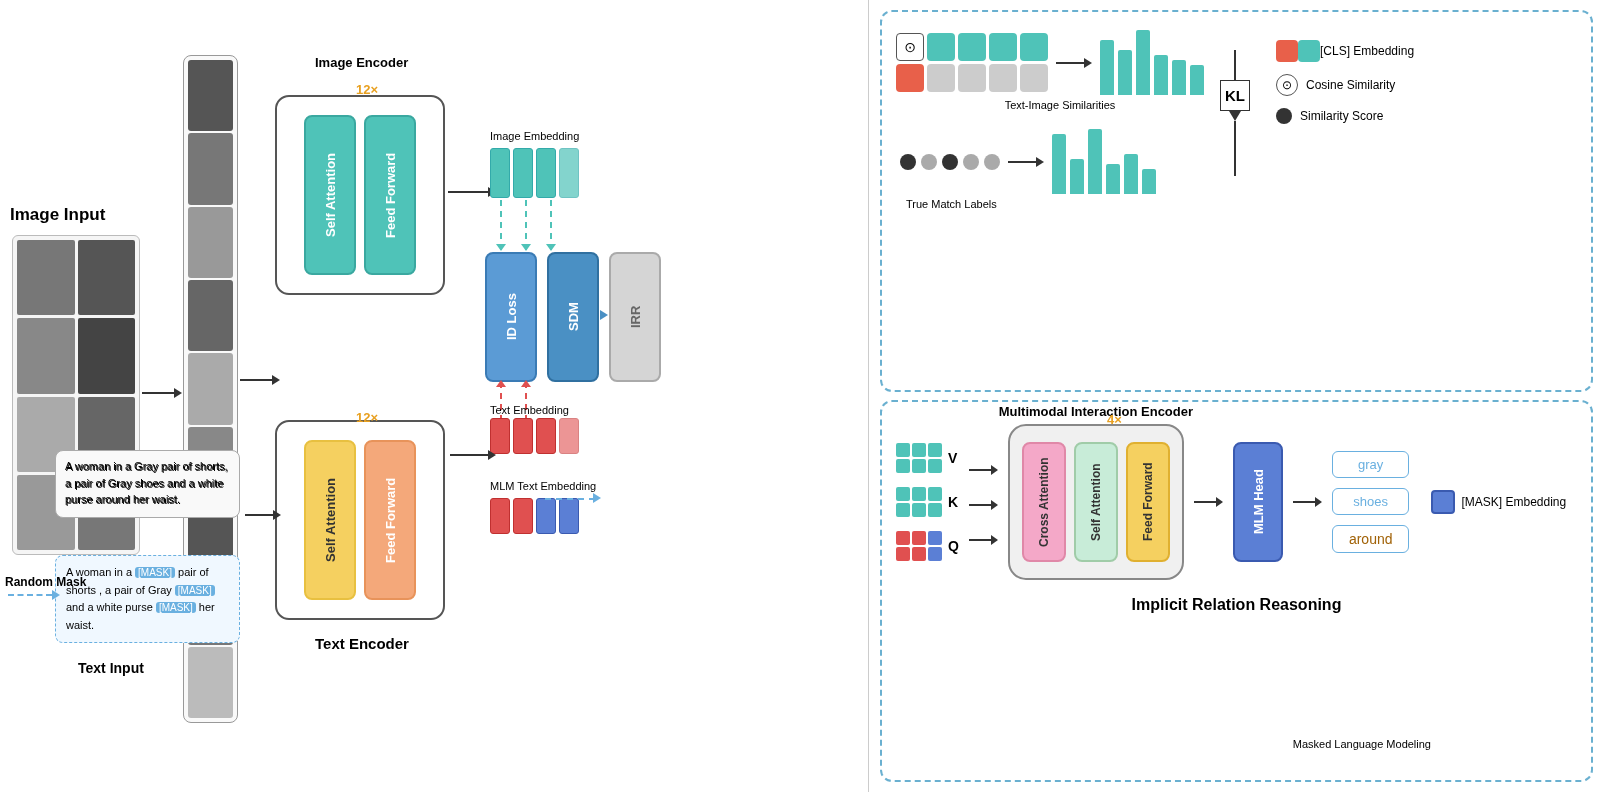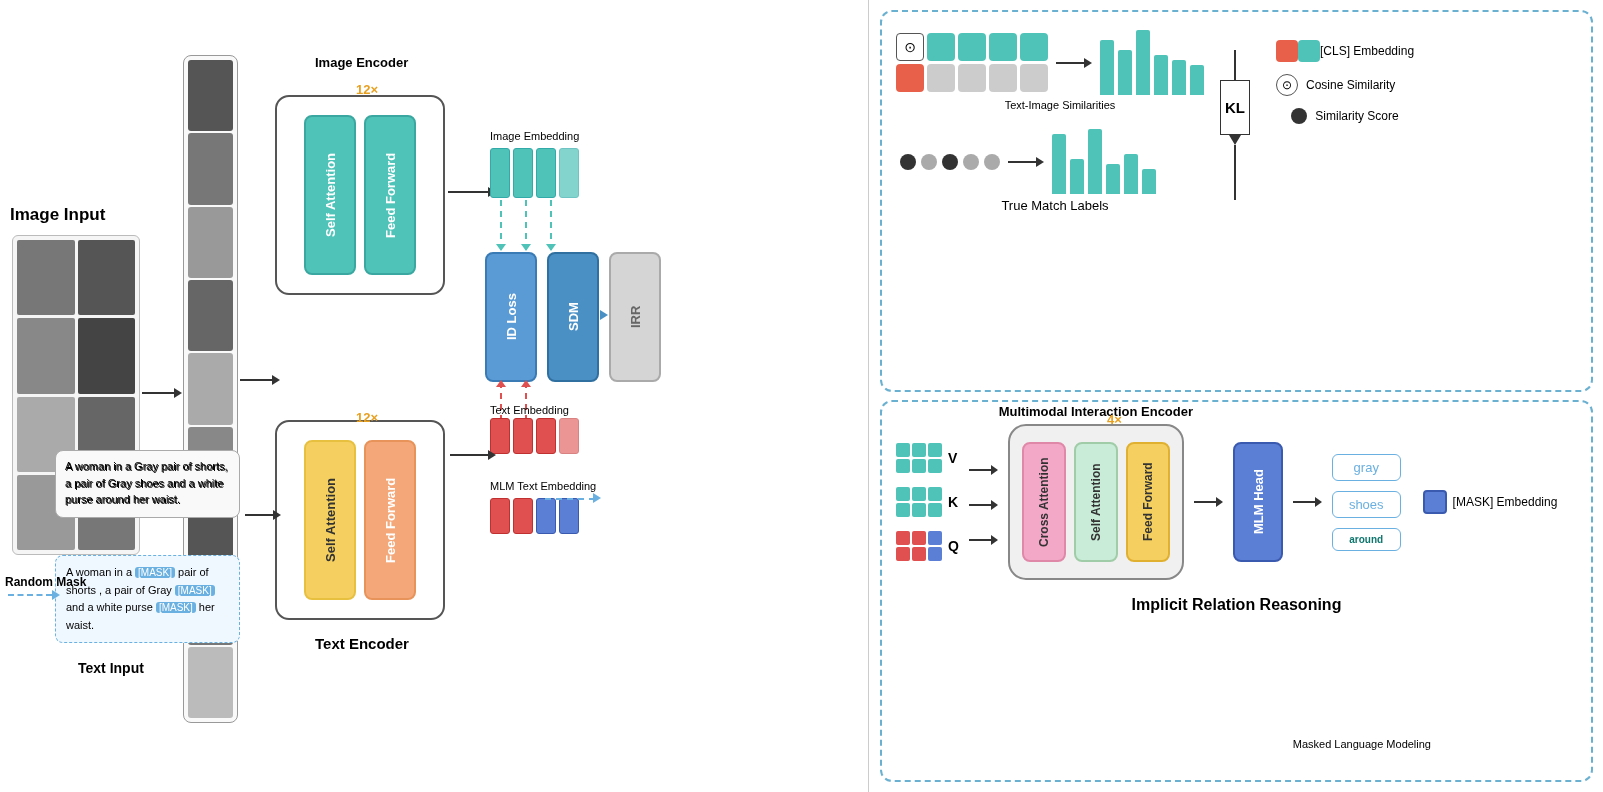--- a/index.html
+++ b/index.html
@@ -292,44 +292,44 @@
             <div style="display:flex; align-items:flex-end; gap:4px; height:65px;">
               <div style="width:14px; height:60px; background:#4fc3b8; border-radius:2px 2px 0 0;"></div>
               <div style="width:14px; height:35px; background:#4fc3b8; border-radius:2px 2px 0 0;"></div>
               <div style="width:14px; height:65px; background:#4fc3b8; border-radius:2px 2px 0 0;"></div>
               <div style="width:14px; height:30px; background:#4fc3b8; border-radius:2px 2px 0 0;"></div>
               <div style="width:14px; height:40px; background:#4fc3b8; border-radius:2px 2px 0 0;"></div>
               <div style="width:14px; height:25px; background:#4fc3b8; border-radius:2px 2px 0 0;"></div>
             </div>
           </div>
 
-          <div style="font-size:13px; text-align:center; margin-top:-8px; margin-left:10px;">True Match Labels</div>
+          <div style="font-size:11px; text-align:left; margin-top:-8px; margin-left:10px;">True Match Labels</div>
         </div>
 
         <div style="display:flex; flex-direction:column; align-items:center; justify-content:flex-start; padding-top:20px;">
           <div style="width:2px; height:30px; background:#333;"></div>
-          <div style="font-weight:bold; font-size:15px; border:1px solid #333; padding:18px 4px;">KL</div>
+          <div style="font-weight:bold; font-size:15px; border:1px solid #333; padding:6px 4px;">KL</div>
           <div style="width:0; height:0; border-left:6px solid transparent; border-right:6px solid transparent; border-top:10px solid #333;"></div>
           <div style="width:2px; height:55px; background:#333;"></div>
         </div>
 
         <div style="display:flex; flex-direction:column; gap:12px; padding-top:10px; padding-left:10px;">
 
           <div style="display:flex; align-items:center; gap:0;">
             <div style="width:22px; height:22px; background:#e8604a; border-radius:4px;"></div>
             <div style="width:22px; height:22px; background:#4fc3b8; border-radius:4px;"></div>
             <span style="font-size:12px;">[CLS] Embedding</span>
           </div>
 
           <div style="display:flex; align-items:center; gap:8px;">
             <div style="width:22px; height:22px; border:1.5px solid #555; border-radius:50%; background:#fff; display:flex; align-items:center; justify-content:center; font-size:12px;">⊙</div>
             <span style="font-size:12px;">Cosine Similarity</span>
           </div>
 
-          <div style="display:flex; align-items:center; gap:8px;justify-content:center;">
+          <div style="display:flex; align-items:center; gap:8px;">
             <div style="width:16px; height:16px; background:#333; border-radius:50%;"></div>
             <span style="font-size:12px;">Similarity Score</span>
           </div>
 
         </div>
       </div>
 
 
     </div>
 
@@ -421,21 +421,21 @@
         <div style="width:50px; height:120px; border-radius:8px; background:#5b7fd5; border:2px solid #3a5ab0; display:flex; align-items:center; justify-content:center; writing-mode:vertical-rl; transform:rotate(180deg); font-weight:bold; font-size:13px; color:#fff;">MLM Head</div>
 
         <div style="display:flex; align-items:center;">
           <div style="width:22px; height:2px; background:#333;"></div>
           <div style="width:0; height:0; border-top:5px solid transparent; border-bottom:5px solid transparent; border-left:7px solid #333;"></div>
         </div>
 
         <div style="display:flex; flex-direction:column; gap:10px;">
           <div style="border:1.5px solid #6ab0e0; border-radius:6px; padding:5px 16px; color:#6ab0e0; font-size:13px; text-align:center;">gray</div>
           <div style="border:1.5px solid #6ab0e0; border-radius:6px; padding:5px 16px; color:#6ab0e0; font-size:13px; text-align:center;">shoes</div>
-          <div style="border:1.5px solid #6ab0e0; border-radius:6px; padding:5px 16px; color:#0f766e; font-size:10px; text-align:center;font-weight:bold;">around</div>
+          <div style="border:1.5px solid #6ab0e0; border-radius:6px; padding:5px 16px; color:#a16207; font-size:14px; text-align:center;">around</div>
         </div>
 
         <div style="margin-left:12px; display:flex; flex-direction:column; gap:6px;">
           <div style="display:flex; align-items:center; gap:6px;">
             <div style="width:24px; height:24px; background:#5b7fd5; border:2px solid #3a5ab0; border-radius:4px;"></div>
             <span style="font-size:12px;">[MASK] Embedding</span>
           </div>
         </div>
 
       </div>

